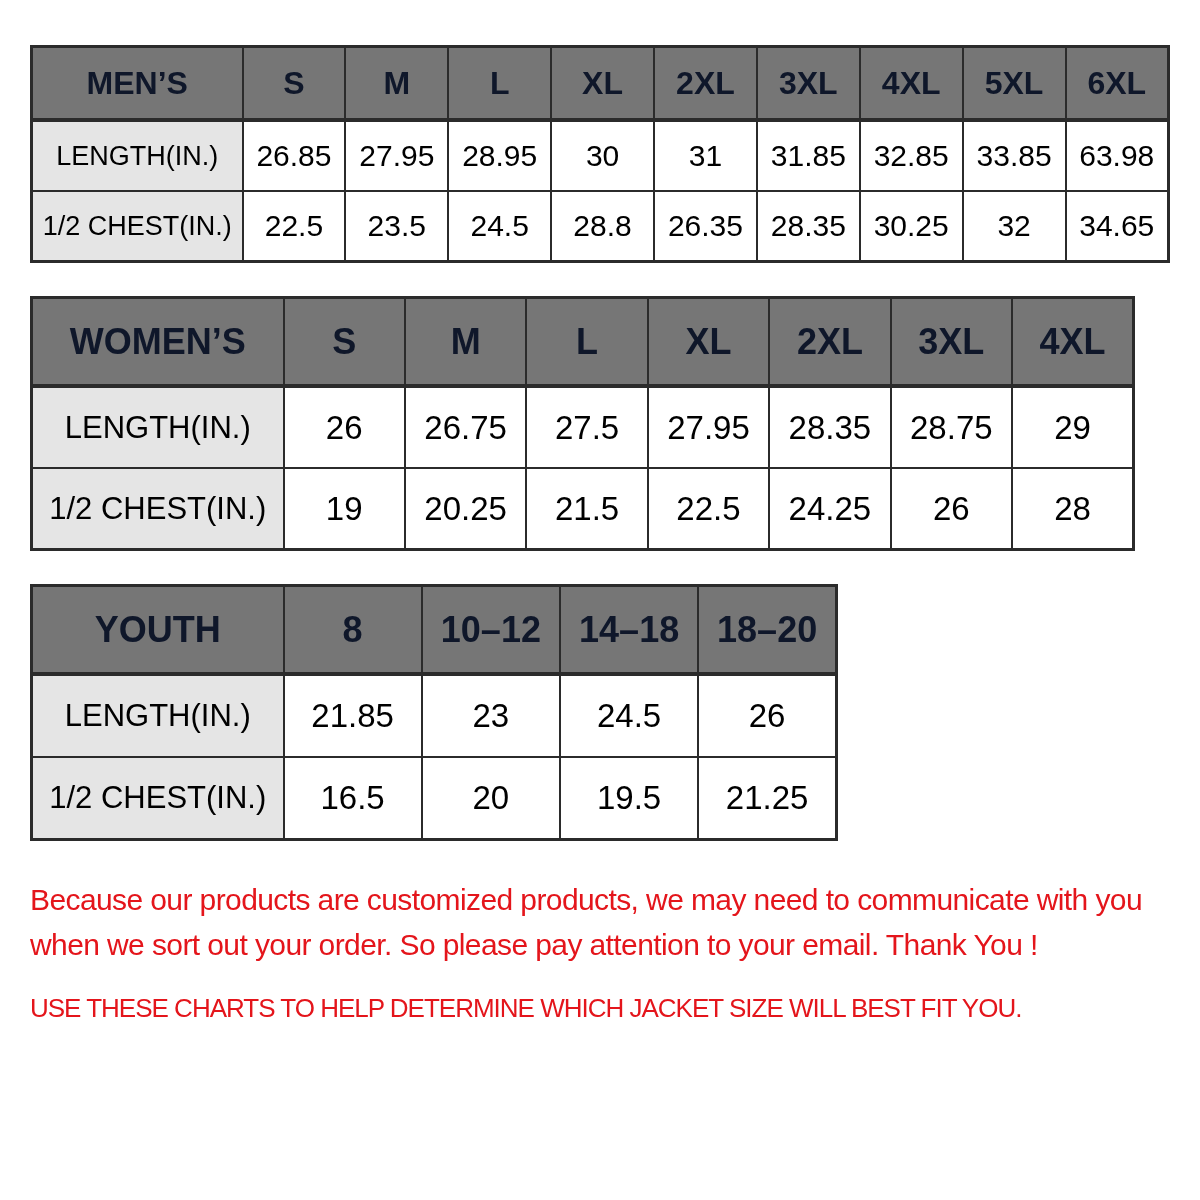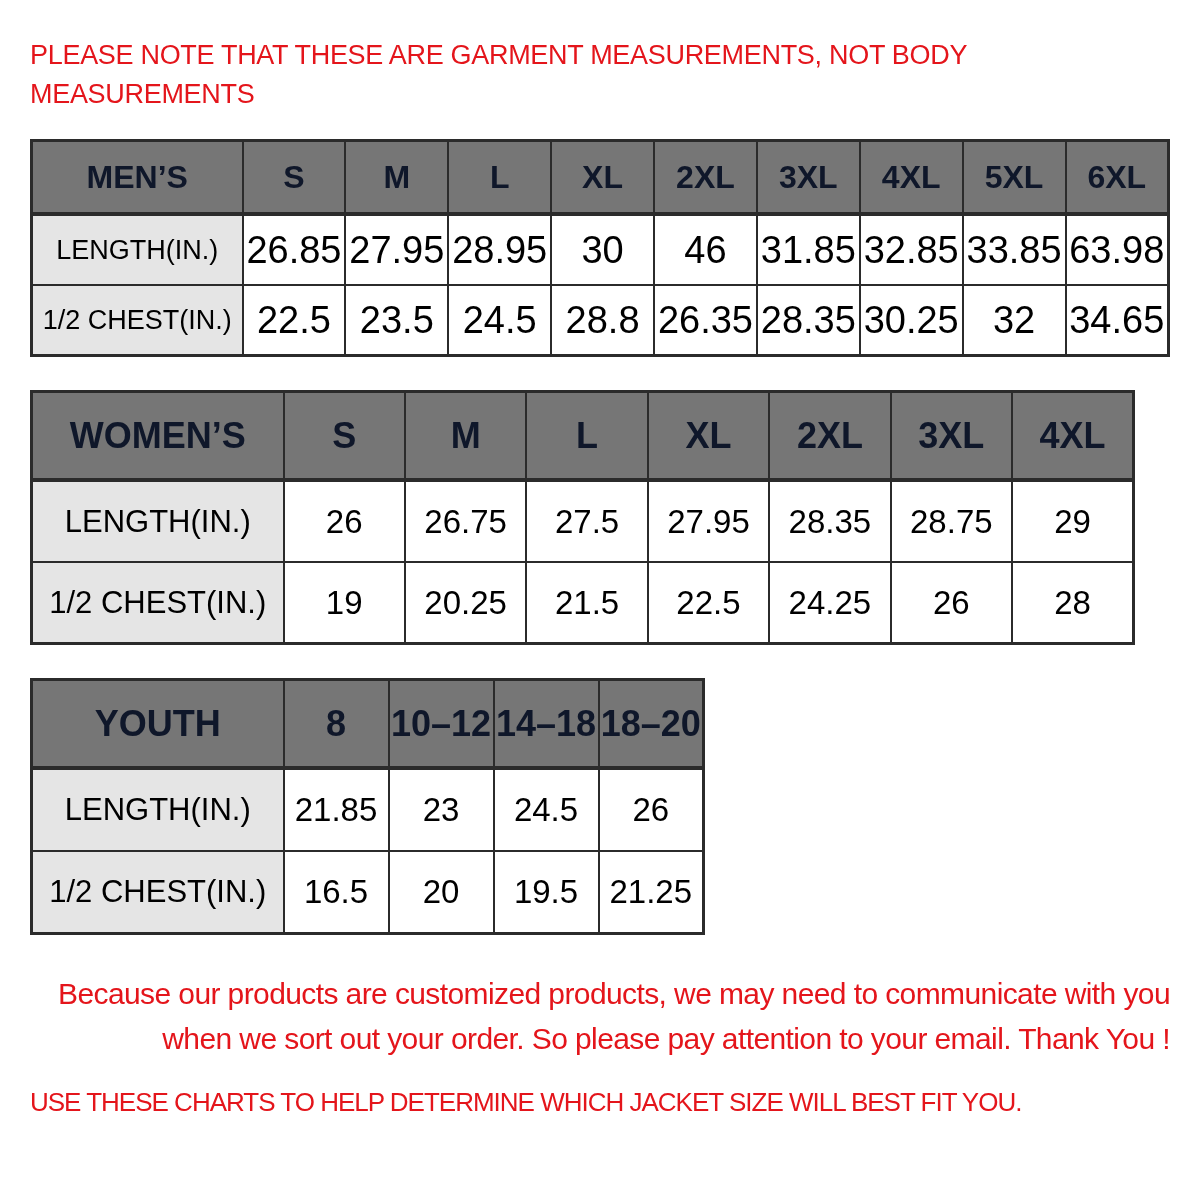--- a/index.html
+++ b/index.html
@@ -38,51 +38,49 @@
     text-align:center;vertical-align:middle;padding:0;overflow:hidden;
   }
   table.sizes thead th{
     background:var(--gray);color:#0f172a;font-weight:bold;
     border-bottom:4px solid var(--border);
   }
   table.sizes td.rowlabel{background:#e5e5e5;}
 
   table.mens{width:1140px;margin-top:25px;}
   .mens thead th{height:70px;font-size:32px;}
-  .mens tbody td{height:68px;font-size:38px;}
+  .mens tbody td{height:68px;font-size:30px;}
   .mens td.rowlabel{font-size:27px;}
 
   table.womens{width:1105px;margin-top:33px;}
   .womens thead th{height:85px;font-size:36px;}
   .womens tbody td{height:79px;font-size:33px;}
   .womens td.rowlabel{font-size:31px;}
 
-  table.youth{width:675px;margin-top:33px;}
+  table.youth{width:808px;margin-top:33px;}
   .youth thead th{height:85px;font-size:36px;}
   .youth tbody td{height:80px;font-size:33px;}
   .youth td.rowlabel{font-size:31px;}
 
   
   .footer-para{
     color:var(--red);font-size:30px;line-height:1.5;margin:36px 0 0 0;
-    white-space:pre-line;letter-spacing:-0.6px;text-align:right;
+    white-space:pre-line;letter-spacing:-0.6px;
   }
   .footer-advice{
     color:var(--red);font-size:26px;margin:26px 0 0 0;
     letter-spacing:-1px;white-space:nowrap;
   }
 </style>
 </head>
 <body>
 
 <div class="page">
 
 
-  <p class="note">PLEASE NOTE THAT THESE ARE GARMENT MEASUREMENTS, NOT BODY
-MEASUREMENTS</p>
 
   <table class="sizes mens">
       <colgroup>
         <col style="width: 211px;">
         <col>
         <col>
         <col>
         <col>
         <col>
         <col>
@@ -104,21 +102,21 @@
           <th>6XL</th>
         </tr>
       </thead>
       <tbody>
         <tr>
           <td class="rowlabel">LENGTH(IN.)</td>
           <td>26.85</td>
           <td>27.95</td>
           <td>28.95</td>
           <td>30</td>
-          <td>46</td>
+          <td>31</td>
           <td>31.85</td>
           <td>32.85</td>
           <td>33.85</td>
           <td>63.98</td>
         </tr>
         <tr>
           <td class="rowlabel">1/2 CHEST(IN.)</td>
           <td>22.5</td>
           <td>23.5</td>
           <td>24.5</td>

